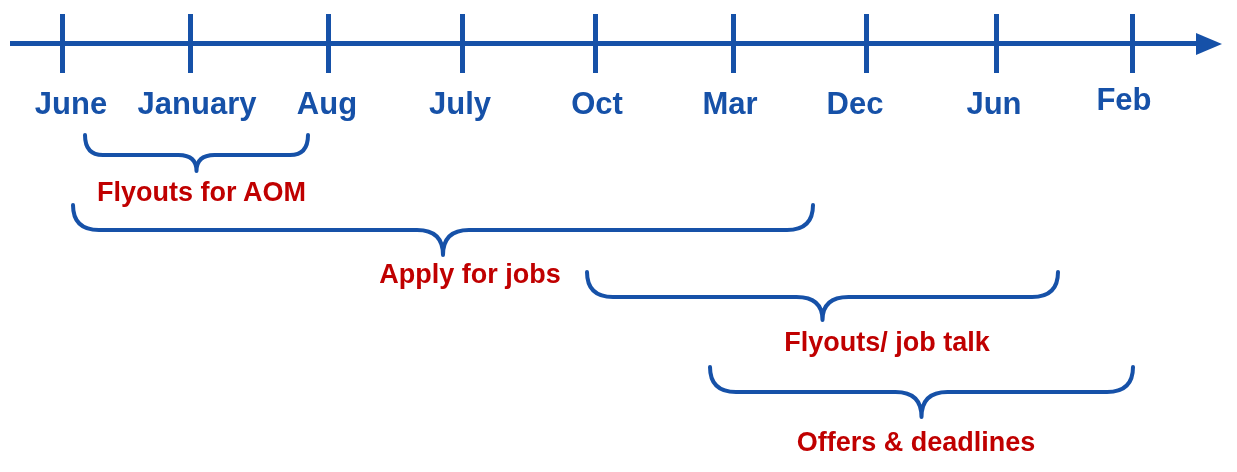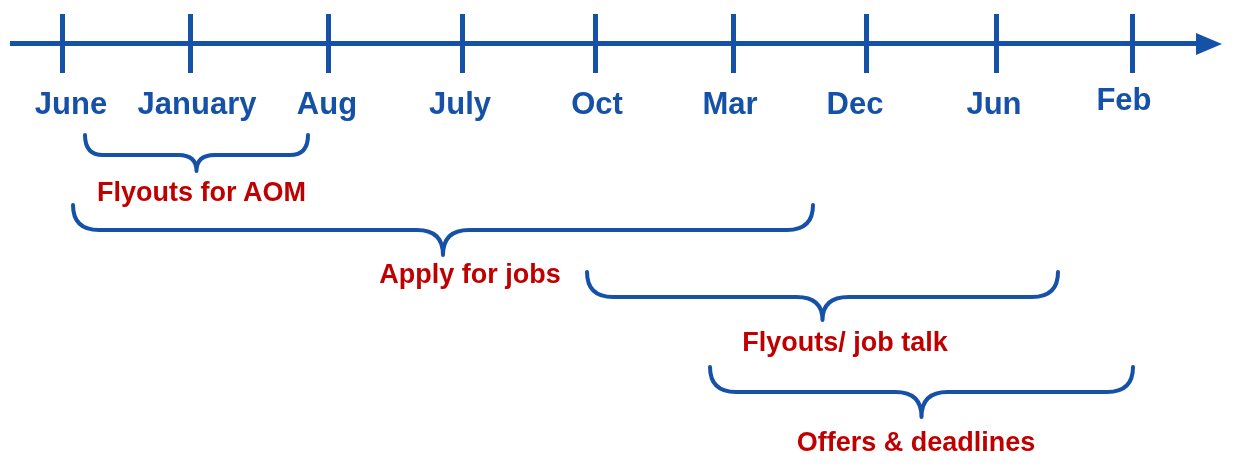--- a/index.html
+++ b/index.html
@@ -97,16 +97,16 @@
     </div>
   <svg id="brace-svg" width="1237" height="472" viewBox="0 0 1237 472">
       <path d="M 85 135 Q 85 155 103 155 L 178.5 155 Q 196.5 155 196.5 171 Q 196.5 155 214.5 155 L 290 155 Q 308 155 308 135"></path>
       <path d="M 73 205 Q 73 230 99 230 L 417 230 Q 443 230 443 255 Q 443 230 469 230 L 787 230 Q 813 230 813 205"></path>
       <path d="M 587 272 Q 587 297 613 297 L 796.5 297 Q 822.5 297 822.5 320 Q 822.5 297 848.5 297 L 1032 297 Q 1058 297 1058 272"></path>
       <path d="M 710 367 Q 710 392 736 392 L 895.5 392 Q 921.5 392 921.5 417 Q 921.5 392 947.5 392 L 1107 392 Q 1133 392 1133 367"></path>
     </svg>
   <div id="phase-labels">
       <div class="phase-label" style="left: 97px; top: 178px;">Flyouts for AOM</div>
       <div class="phase-label centered" style="left: 452px; top: 260px; margin-left: 18px;">Apply for jobs</div>
-      <div class="phase-label centered" style="left: 845px; top: 328px;">Flyouts/ job talk</div>
+      <div class="phase-label centered" style="left: 887px; top: 328px;">Flyouts/ job talk</div>
       <div class="phase-label centered" style="left: 916px; top: 428px;">Offers &amp; deadlines</div>
     </div>
 </div>
 
 </body></html>

